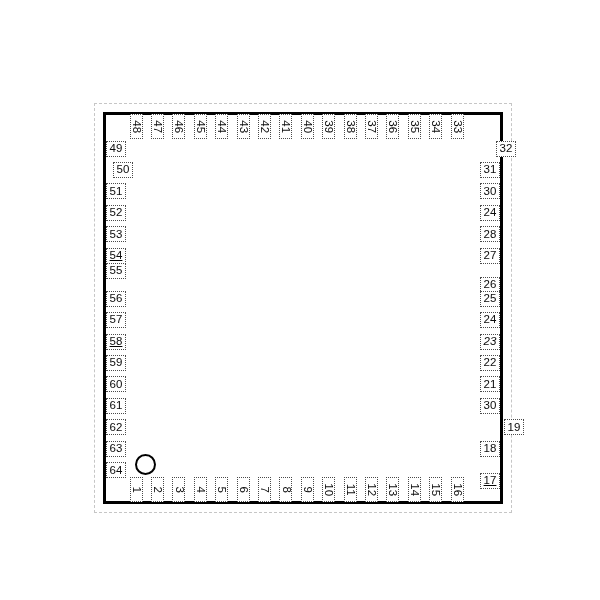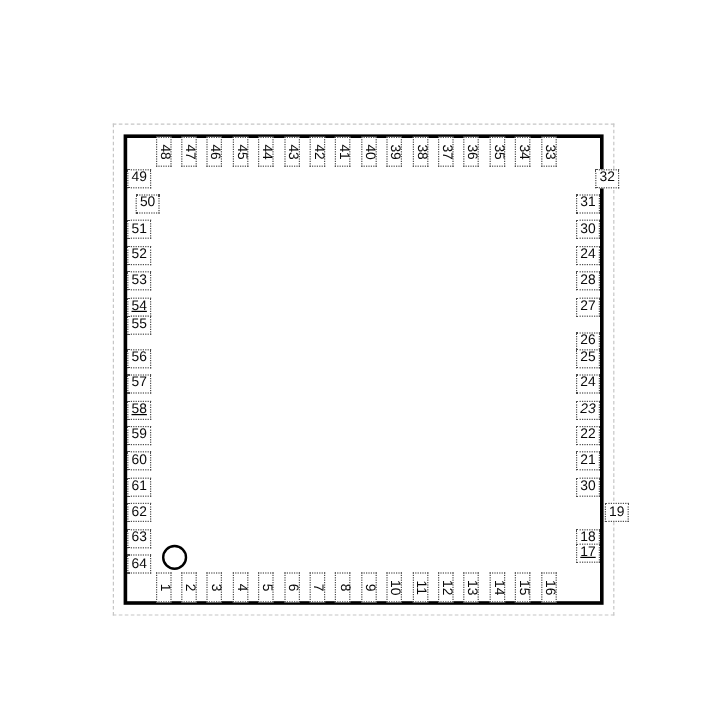--- a/index.html
+++ b/index.html
@@ -228,17 +228,17 @@
       </div>
       <div class="pin" style="left: 480px; top: 397.9px; width: 20px; height: 16px;">
         <span class="num">30</span>
       </div>
       <div class="pin" style="left: 504px; top: 419.35px; width: 20px; height: 16px;">
         <span class="num">19</span>
       </div>
       <div class="pin" style="left: 480px; top: 440.8px; width: 20px; height: 16px;">
         <span class="num">18</span>
       </div>
-      <div class="pin" style="left: 480px; top: 453px; width: 20px; height: 16px; text-decoration: underline;">
+      <div class="pin" style="left: 480px; top: 473px; width: 20px; height: 16px; text-decoration: underline;">
         <span class="num">17</span>
       </div>
     </div>
 </div>
 
 </body></html>

